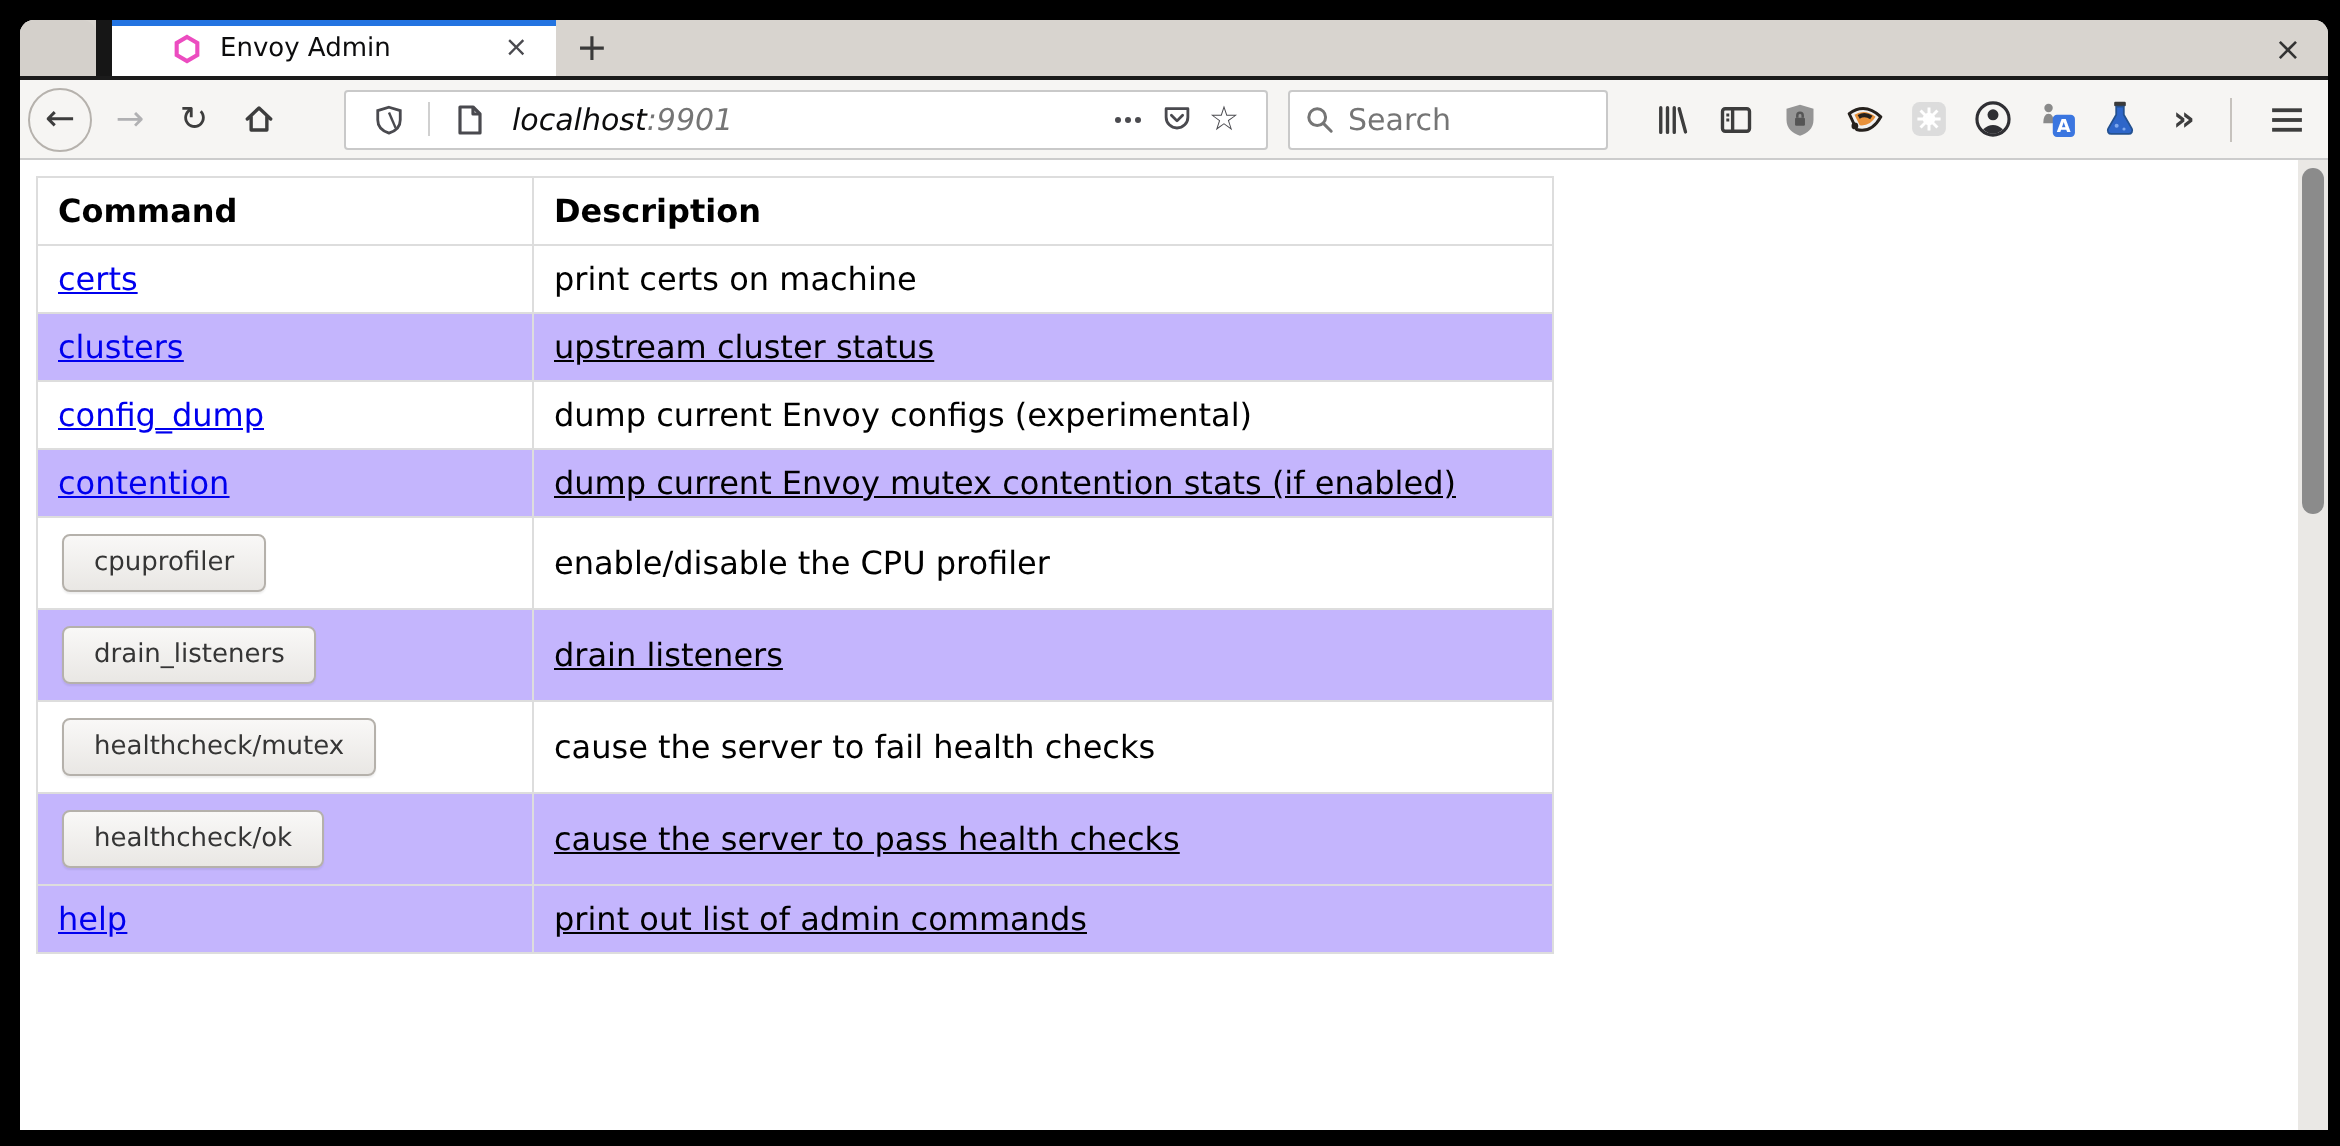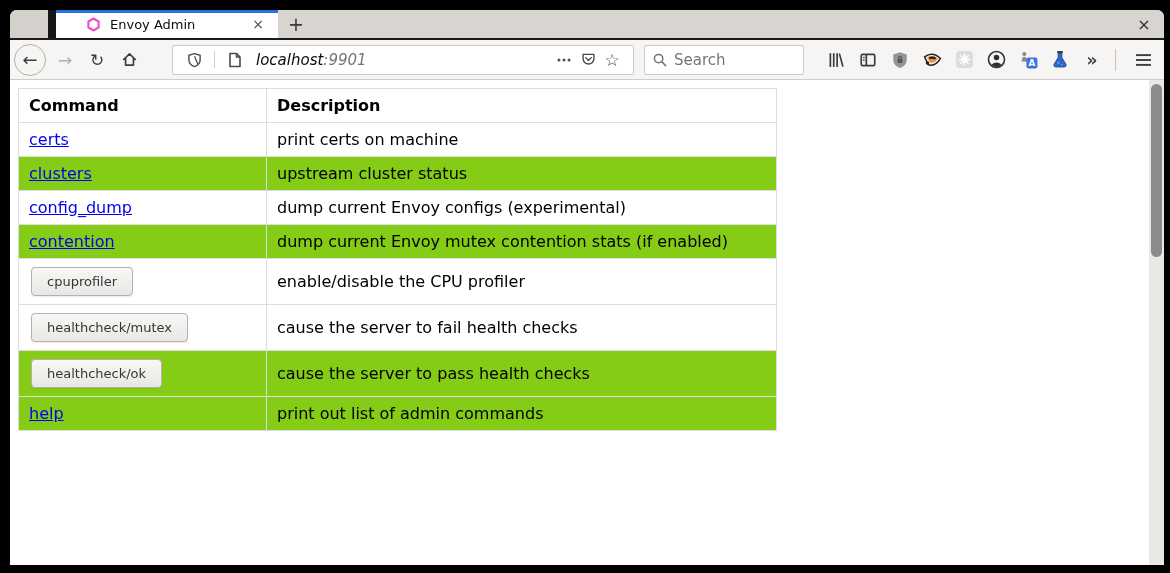--- a/index.html
+++ b/index.html
@@ -52,21 +52,21 @@
   
   .content { flex:1; background:#fff; position:relative; overflow:hidden; }
   .scrollbar { position:absolute; top:0; right:0; bottom:0; width:15px; background:#eae8e5; }
   .scroll-thumb { position:absolute; top:4px; left:2px; width:11px; height:173px; background:#8b8b8b; border-radius:6px; }
 
   table.cmd { border-collapse:collapse; margin:8px; width:759px; table-layout:fixed; }
   table.cmd th, table.cmd td { border:1px solid #dddddd; text-align:left; padding:7px 10px;
                                font-size:16px; color:#000; vertical-align:middle; }
   table.cmd th { font-weight:bold;margin-top:32px; }
   col.c1 { width:248px; }
-  tr.even { background:#84cc16; }
+  tr.even { background:#c4b5fd;text-decoration:underline; }
   td a { color:#0000ee; text-decoration:underline; }
   td button { font-family:"DejaVu Sans",sans-serif; font-size:13px; color:#353535;
               background:linear-gradient(#f9f8f7,#e9e7e4); border:1px solid #b5b1ab;
               border-radius:4px; padding:6px 15px; margin:1px 0 1px 2px;
               box-shadow:0 1px 1px rgba(0,0,0,0.07); }
   svg { display:block; }
 </style>
 </head>
 <body>
 
@@ -242,20 +242,24 @@
               <td>dump current Envoy configs (experimental)</td>
             </tr>
             <tr class="even">
               <td><a href="#">contention</a></td>
               <td>dump current Envoy mutex contention stats (if enabled)</td>
             </tr>
             <tr class="odd">
               <td><button>cpuprofiler</button></td>
               <td>enable/disable the CPU profiler</td>
             </tr>
+            <tr class="even">
+              <td><button>drain_listeners</button></td>
+              <td>drain listeners</td>
+            </tr>
             <tr class="odd">
               <td><button>healthcheck/mutex</button></td>
               <td>cause the server to fail health checks</td>
             </tr>
             <tr class="even">
               <td><button>healthcheck/ok</button></td>
               <td>cause the server to pass health checks</td>
             </tr>
             <tr class="even">
               <td><a href="#">help</a></td>

